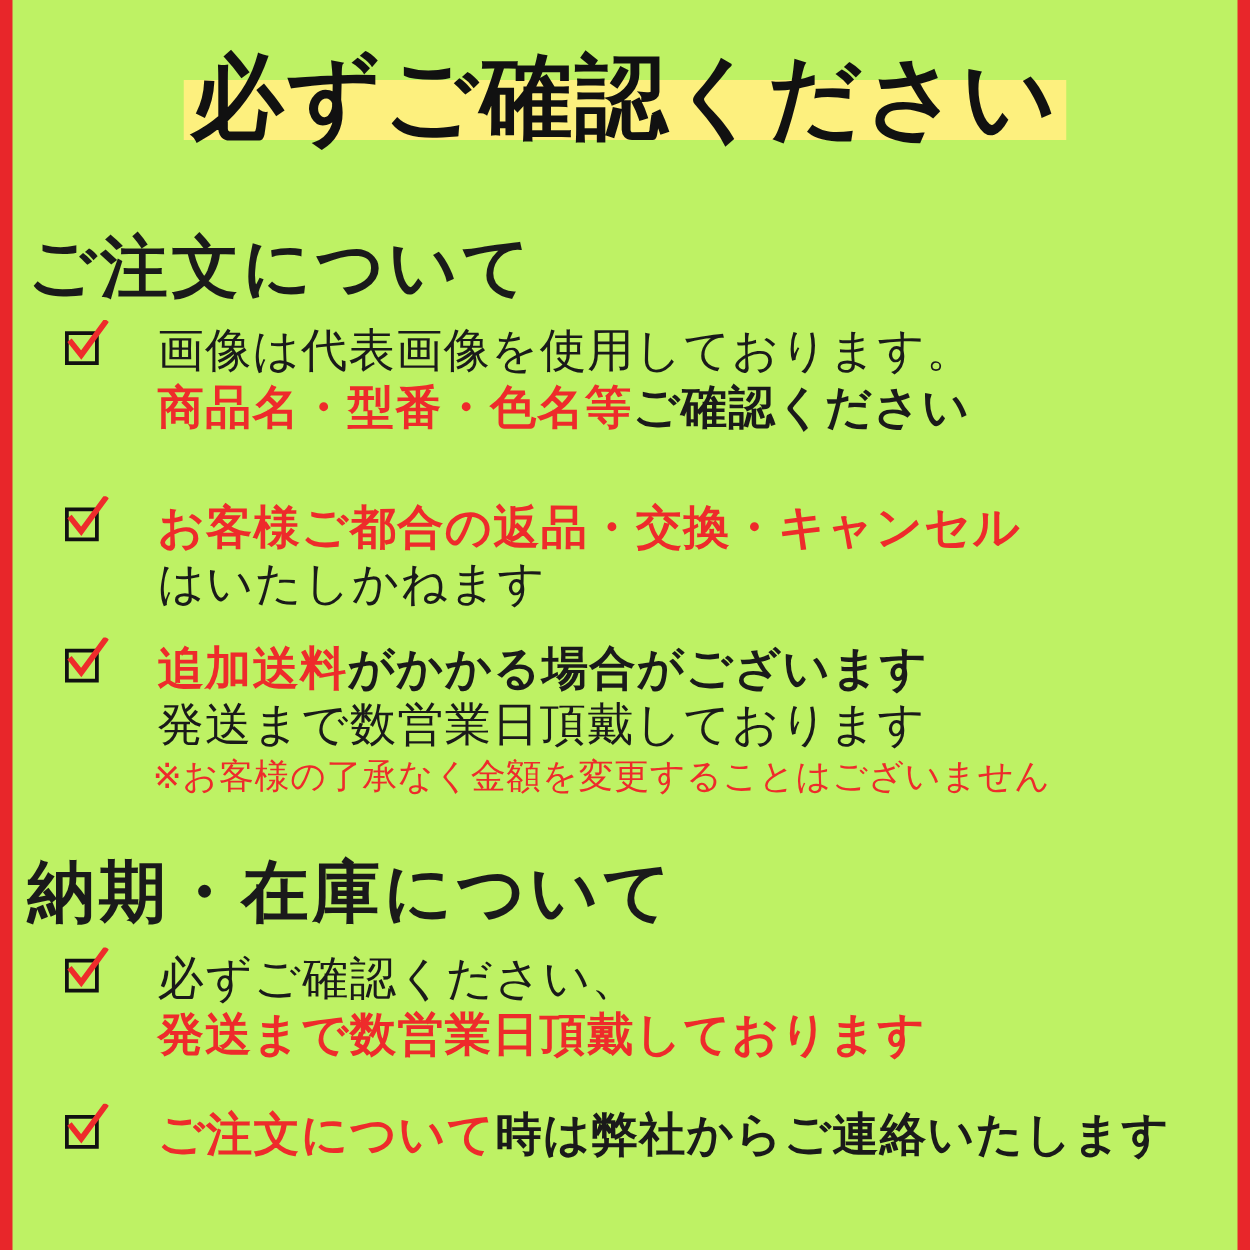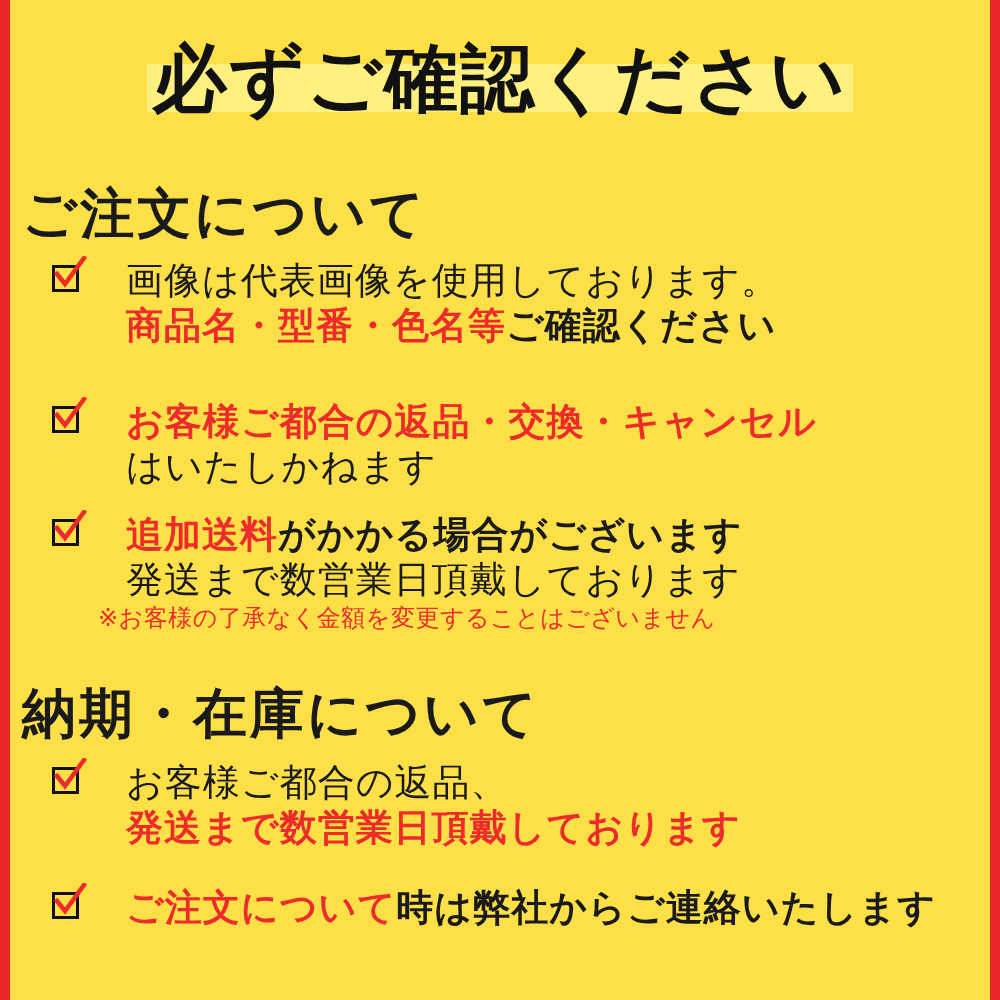--- a/index.html
+++ b/index.html
@@ -4,21 +4,21 @@
 <style>
   html, body {
     margin: 0;
     padding: 0;
     background: #ffffff;
   }
   .page {
     position: relative;
     width: 1000px;
     height: 1000px;
-    background: #fde047;
+    background: #bef264;
     box-sizing: border-box;
     font-family: "Liberation Sans", "DejaVu Sans", sans-serif;
     overflow: hidden;
   }
   
   .edge {
     position: absolute;
     top: 0;
     width: 10px;
     height: 1000px;
@@ -110,22 +110,22 @@
   .line {
     font-size: 37px;
     line-height: 1.22;
     letter-spacing: 1px;
     color: #1a1a1a;
     white-space: nowrap;
     font-family: "DejaVu Sans", "Liberation Sans", sans-serif;
   }
   .line.red { color: #ee2b2b; font-weight: bold; }
   .note {
-    margin-left: 48px;
-    font-size: 24px;
+    margin-left: 72px;
+    font-size: 28px;
     letter-spacing: 0.5px;
     color: #ee2b2b;
     white-space: nowrap;
     font-family: "DejaVu Sans", "Liberation Sans", sans-serif;
   }
   .mix .seg-red { color: #ee2b2b; font-weight: bold; }
   .mix .seg-black { color: #1a1a1a; font-weight: bold; }
 
   #item-1 { top: 258px; }
   #item-2 { top: 399px; }
@@ -193,21 +193,21 @@
     <div class="section-heading" id="heading-delivery">納期・在庫について</div>
 
     <div class="item" id="item-4">
       <span class="check">
         <span class="box"></span>
         <svg class="tick" viewBox="0 0 36 36">
           <path d="M6 18 L14 28 L33 2" fill="none" stroke="#ee2b2b" stroke-width="4.5" stroke-linecap="square"></path>
         </svg>
       </span>
       <div class="lines">
-        <div class="line">お客様ご都合の返品、</div>
+        <div class="line">必ずご確認ください、</div>
         <div class="line red">発送まで数営業日頂戴しております</div>
       </div>
     </div>
 
     <div class="item" id="item-5">
       <span class="check">
         <span class="box"></span>
         <svg class="tick" viewBox="0 0 36 36">
           <path d="M6 18 L14 28 L33 2" fill="none" stroke="#ee2b2b" stroke-width="4.5" stroke-linecap="square"></path>
         </svg>

